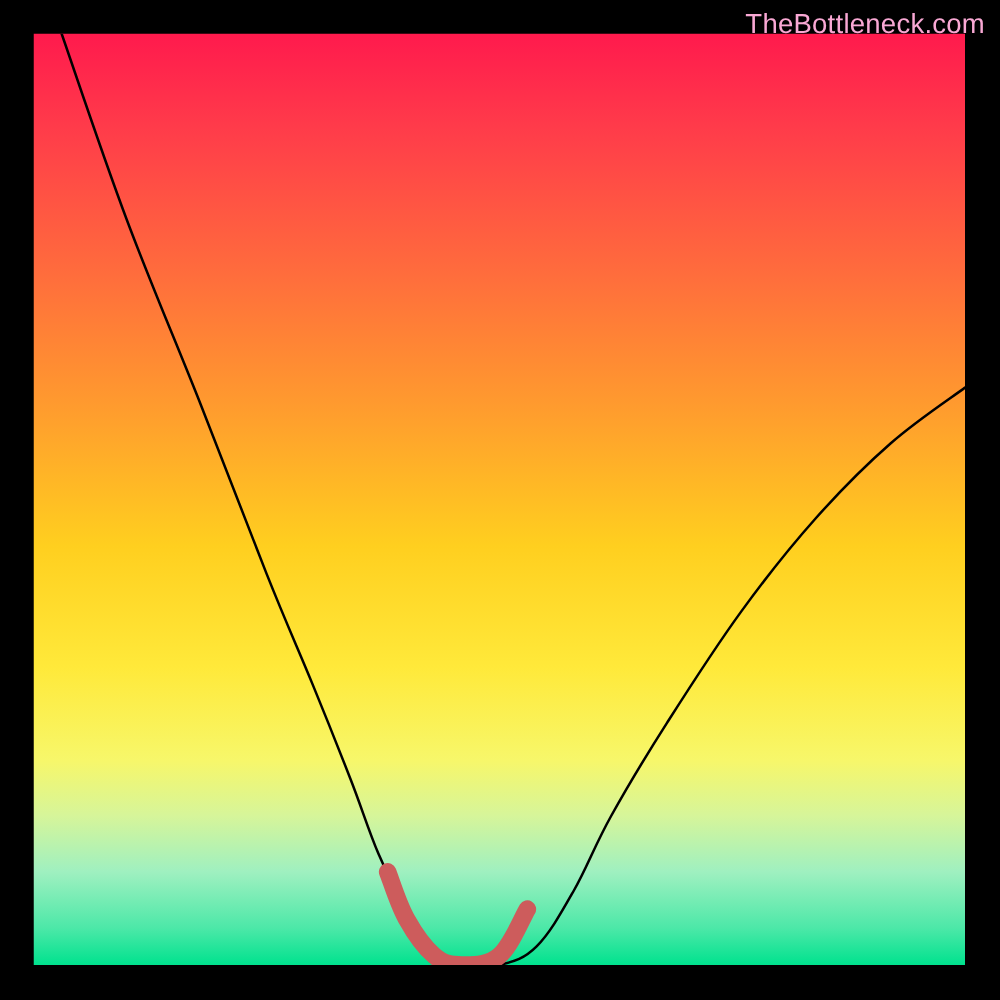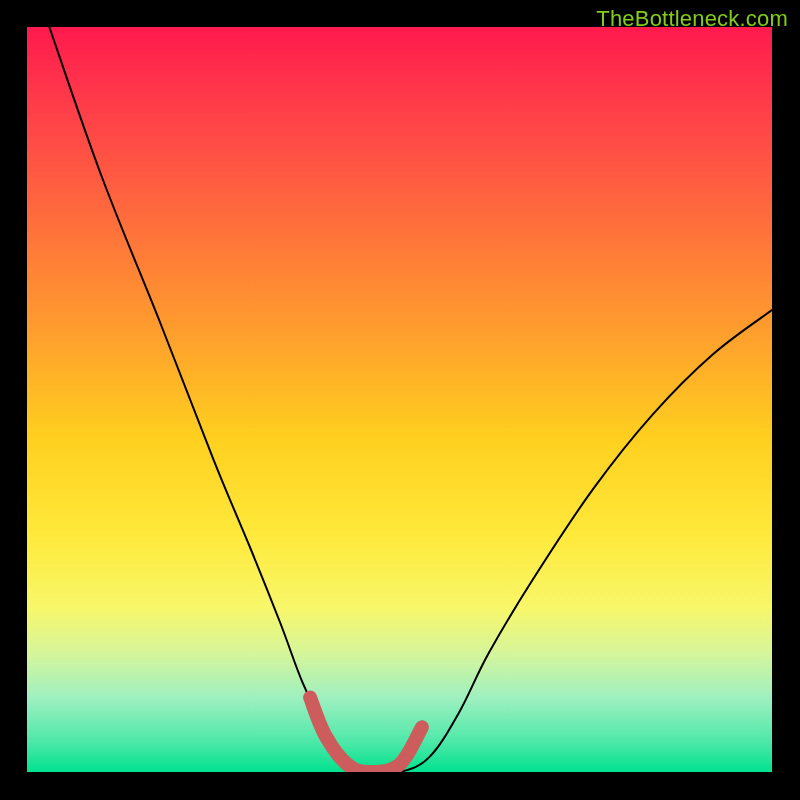--- a/index.html
+++ b/index.html
@@ -33,21 +33,21 @@
       #d6f59a 84%,
       #9ff0c0 90%,
       #4de8a8 96%,
       #00e28e 100%
     );
   }
   .watermark {
     position: absolute;
     top: 6px;
     right: 12px;
-    color: #84cc16;
+    color: #f9a8d4;
     font-size: 22px;
     font-weight: 400;
     letter-spacing: .2px;
     user-select: none;
   }
   svg.curves {
     position: absolute;
     left: 0;
     top: 0;
     width: 745px;

